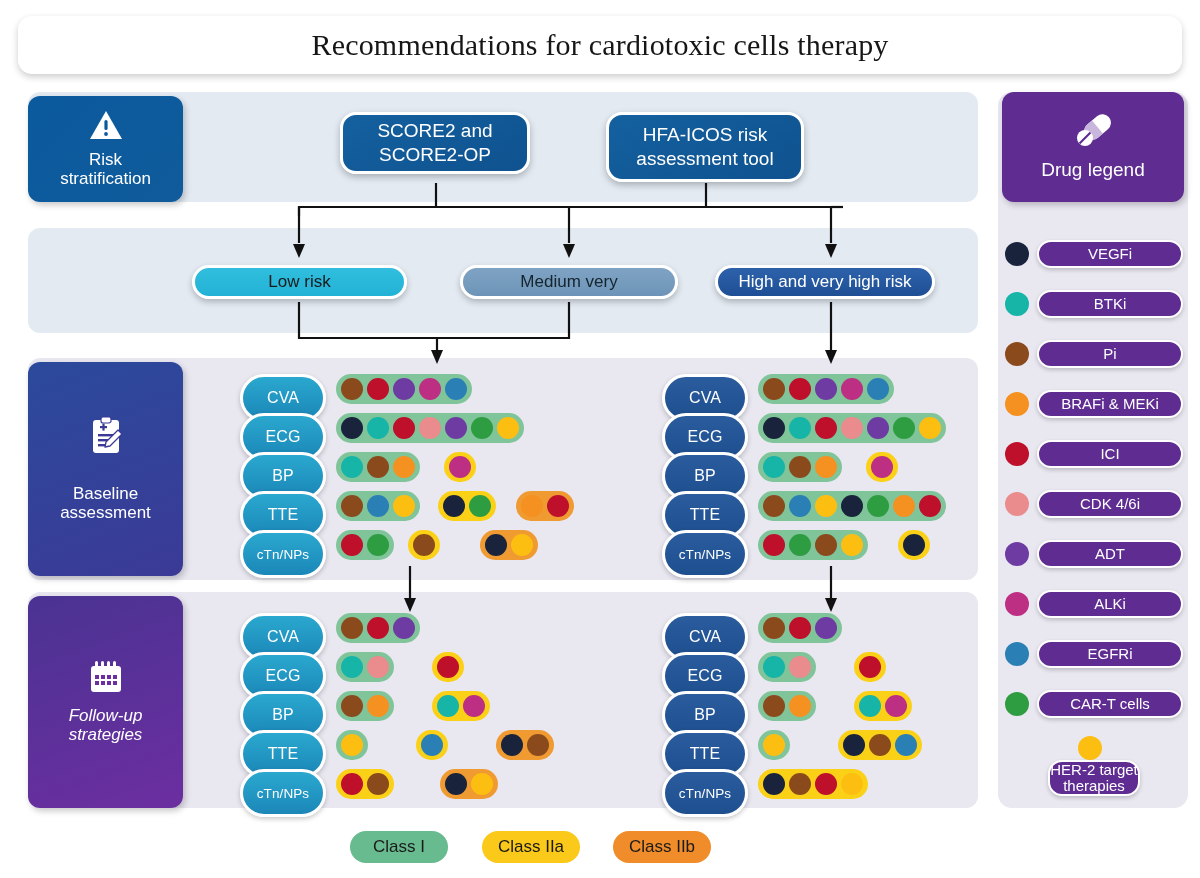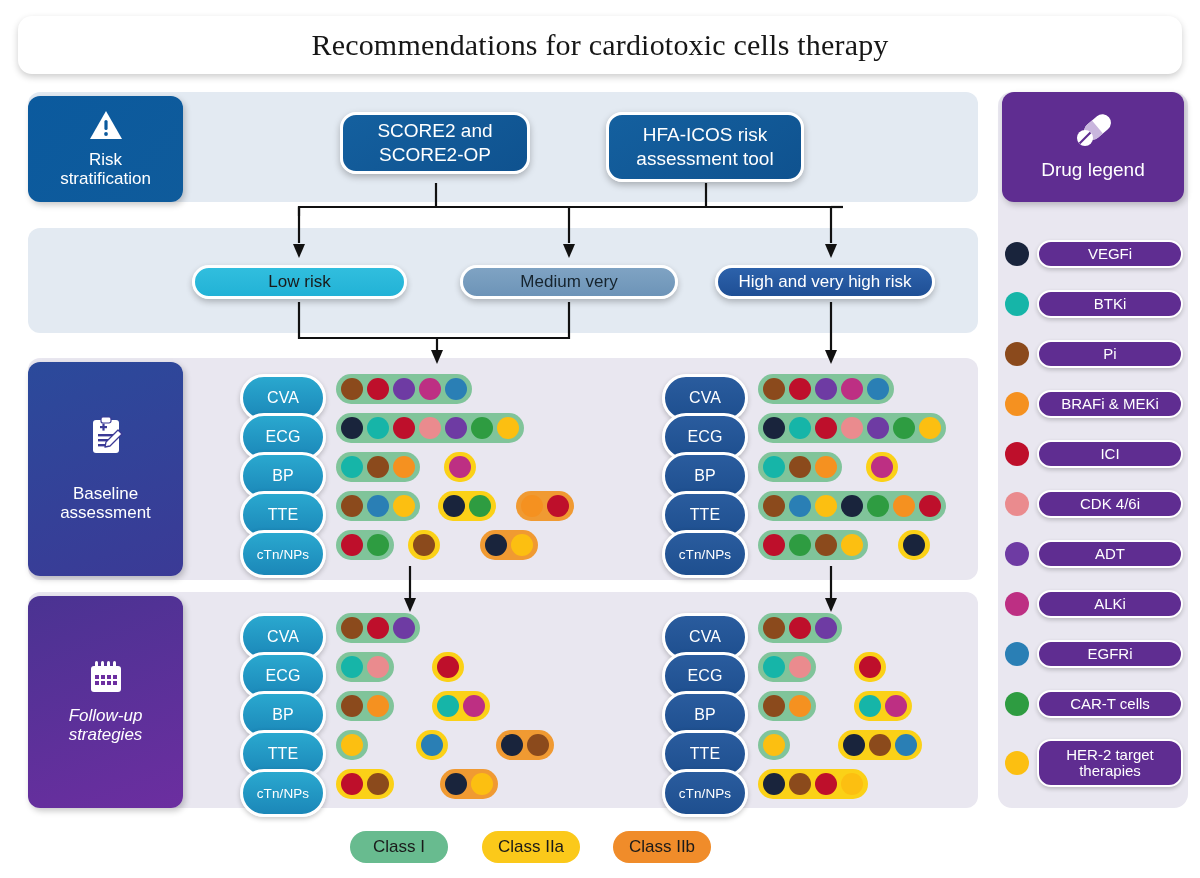--- a/index.html
+++ b/index.html
@@ -118,21 +118,21 @@
   }
   .leg-dot { width: 24px; height: 24px; border-radius: 50%; flex: 0 0 24px; margin-right: 8px; }
   .leg-pill {
     flex: 1; background: #5f2d91; color: #fff;
     border: 2.5px solid #fff; border-radius: 999px;
     box-shadow: 0 2px 4px rgba(0,0,0,0.20);
     font-size: 15px; text-align: center;
     display: flex; align-items: center; justify-content: center;
     height: 28px; line-height: 1.05;
   }
-  .leg-row.tall { height: 54px; }
+  .leg-row.tall { height: 54px; flex-direction: column; }
   .leg-row.tall .leg-pill { height: 48px; border-radius: 14px; }
 
   
   .classleg {
     position: absolute; height: 32px; border-radius: 999px;
     display: flex; align-items: center; justify-content: center;
     font-size: 17px; color: #1a1a1a;
   }
 
   

